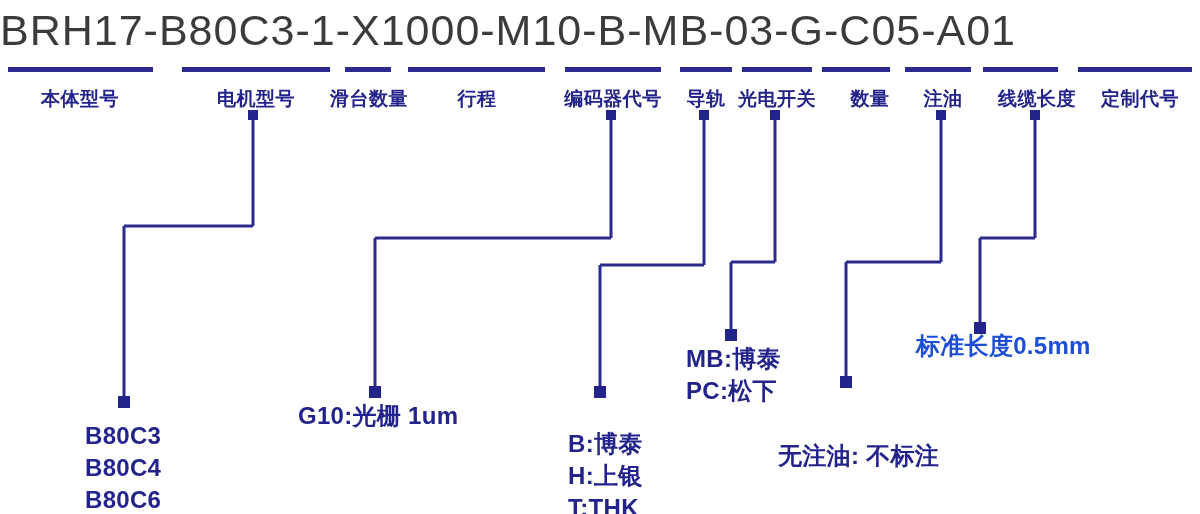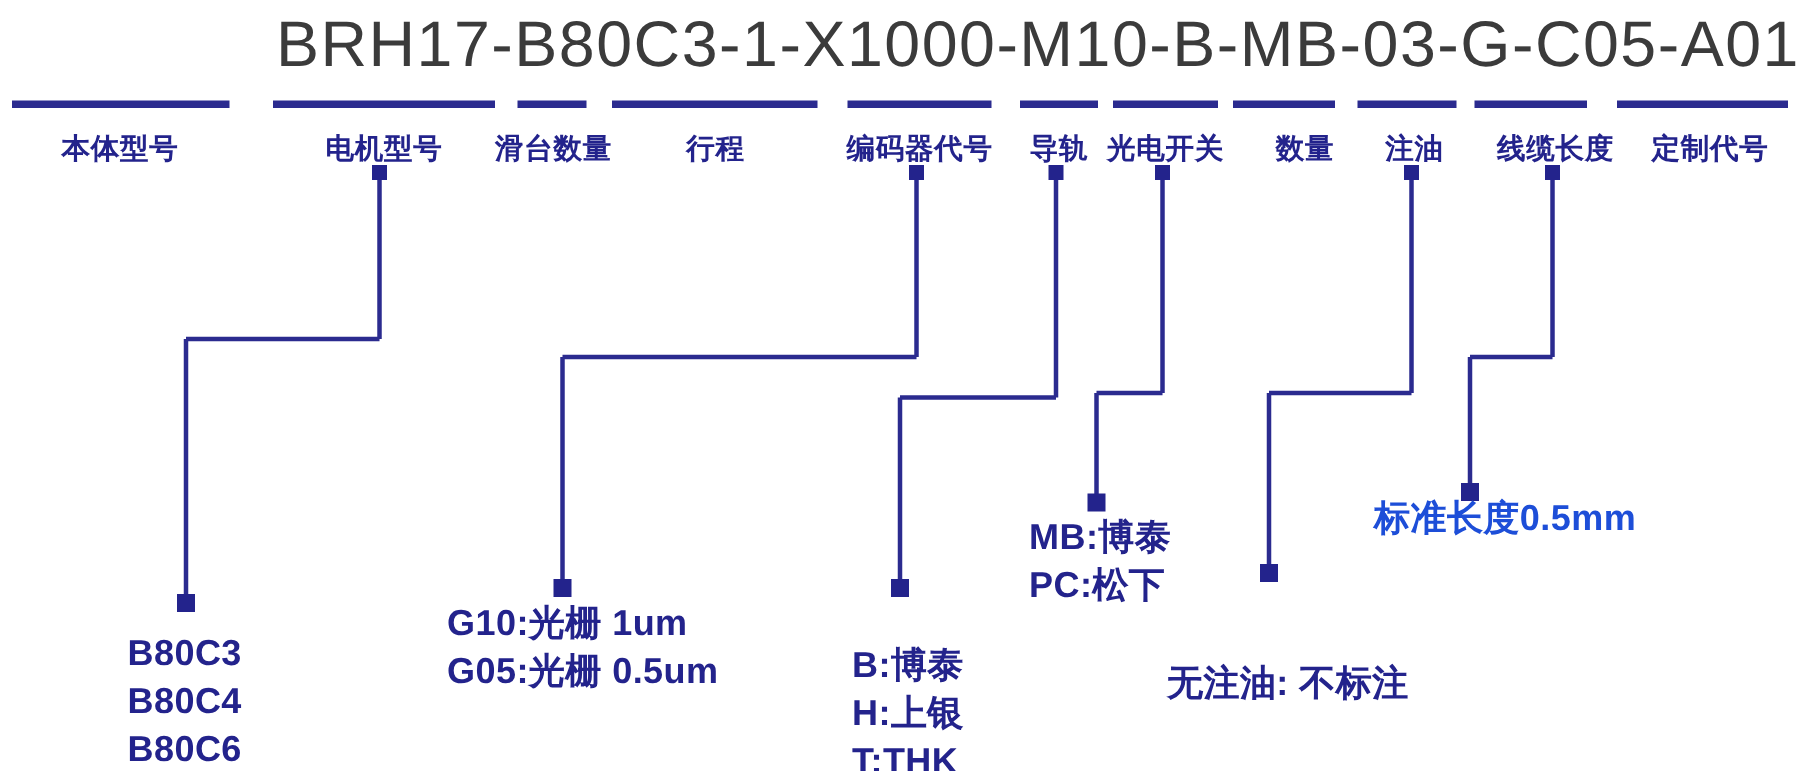--- a/index.html
+++ b/index.html
@@ -16,21 +16,21 @@
     overflow: hidden;
     font-family: "Liberation Sans", "DejaVu Sans", sans-serif;
   }
 
   
   #code-title {
     position: absolute;
     left: 0;
     top: 2px;
     width: 1200px;
-    text-align: right;
+    text-align: left;
     font-size: 43px;
     font-weight: 400;
     letter-spacing: 1.0px;
     color: #3b3b3b;
     white-space: nowrap;
     line-height: 56px;
   }
 
   
   .seg {
@@ -163,21 +163,20 @@
     </svg>
 
   <div id="options">
       <div class="opts" style="left: 85px; top: 420px; color: rgb(35, 35, 140);">
         <div>B80C3</div>
         <div>B80C4</div>
         <div>B80C6</div>
       </div>
       <div class="opts" style="left: 298px; top: 400px; color: rgb(35, 35, 140);">
         <div>G10:光栅  1um</div>
-        <div>G05:光栅 0.5um</div>
       </div>
       <div class="opts" style="left: 568px; top: 428px; color: rgb(35, 35, 140);">
         <div>B:博泰</div>
         <div>H:上银</div>
         <div>T:THK</div>
       </div>
       <div class="opts" style="left: 686px; top: 343px; color: rgb(35, 35, 140);">
         <div>MB:博泰</div>
         <div>PC:松下</div>
       </div>

